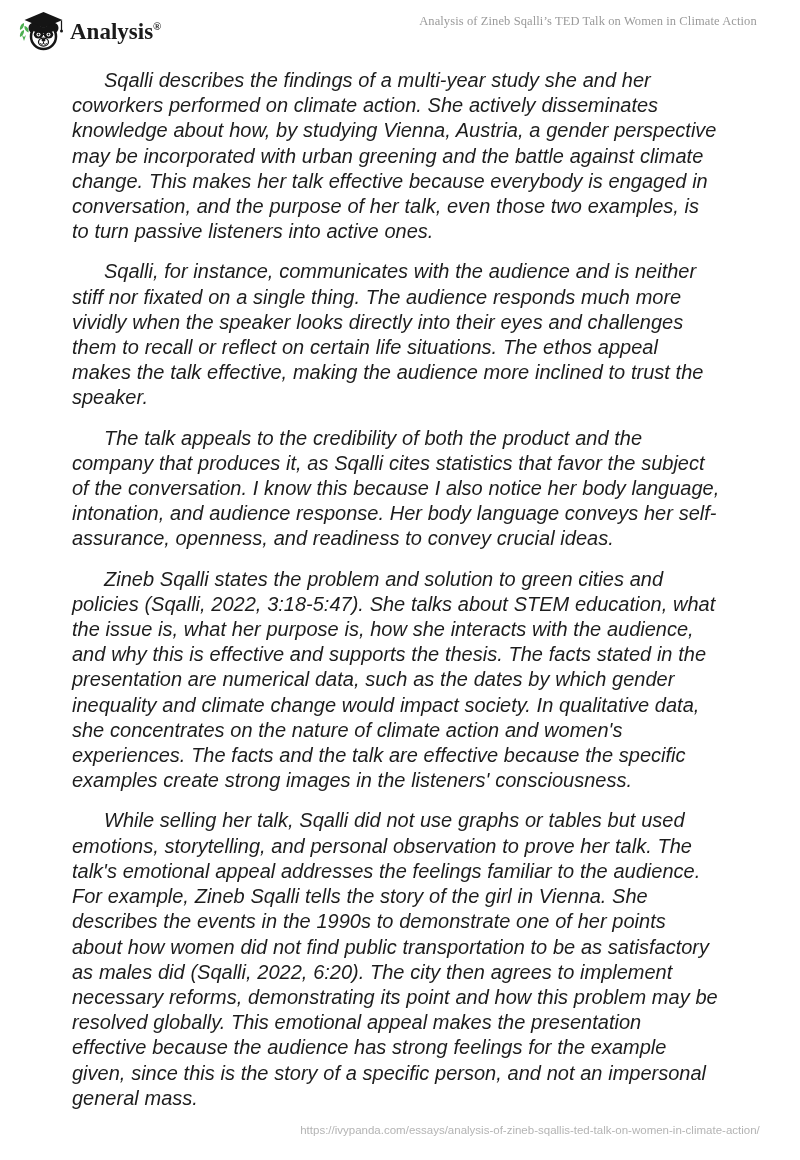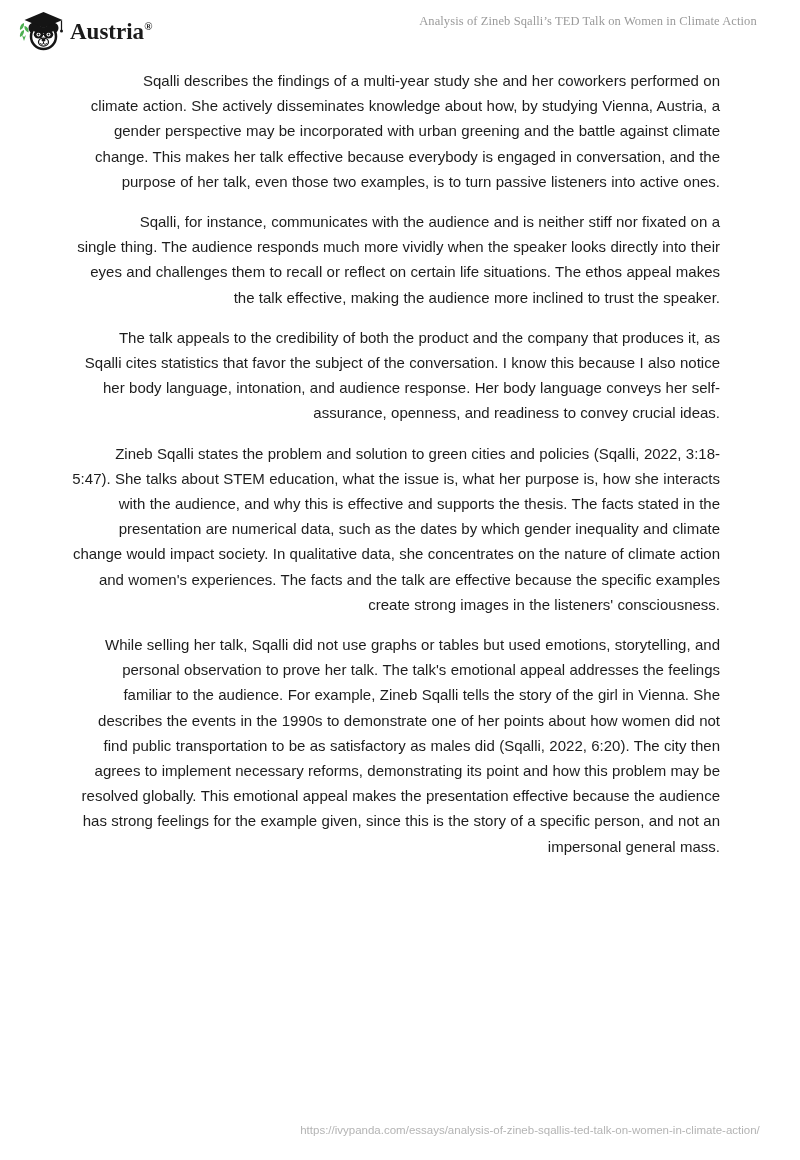--- a/index.html
+++ b/index.html
@@ -75,26 +75,27 @@
 
   
   .content {
     position: absolute;
     top: 68px;
     left: 72px;
     width: 648px;
   }
   .content p {
     margin: 0 0 15px 0;
-    font-size: 15px;
+    font-size: 20px;
     line-height: 25.2px;
-    text-align: right;
+    text-align: left;
     text-indent: 32px;
     color: #1d1d1d;
     word-spacing: 0.2px;
+    font-style: italic;
   }
 
   
   .page-footer {
     position: absolute;
     left: 12px;
     bottom: 22px;
     width: 800px;
     text-align: center;
   }
@@ -142,21 +143,21 @@
         <path d="M55 65 L55 69" stroke="#151515" stroke-width="2"></path>
         <path d="M55 69 C51 72 49 70 48 68" stroke="#151515" stroke-width="2" fill="none"></path>
         <path d="M55 69 C59 72 61 70 62 68" stroke="#151515" stroke-width="2" fill="none"></path>
 
         <path d="M55 6 L93 22 L55 38 L17 22 Z" fill="#151515"></path>
         <path d="M34 28 L34 42 C34 50 76 50 76 42 L76 28 L55 37 Z" fill="#151515"></path>
         <path d="M91 23 L91 42" stroke="#151515" stroke-width="2.5"></path>
         <circle cx="91" cy="44" r="3" fill="#151515"></circle>
       </svg>
     </span>
-    <span class="brand-wordmark"><span>Austria</span><span class="reg">®</span></span>
+    <span class="brand-wordmark"><span>Analysis</span><span class="reg">®</span></span>
   </a>
 
   <div class="header-title">
     <span>Analysis of Zineb Sqalli’s TED Talk on Women in Climate Action</span>
   </div>
 </div>
 
 <div class="content">
   <p>Sqalli describes the findings of a multi-year study she and her coworkers performed on climate action. She actively disseminates knowledge about how, by studying Vienna, Austria, a gender perspective may be incorporated with urban greening and the battle against climate change. This makes her talk effective because everybody is engaged in conversation, and the purpose of her talk, even those two examples, is to turn passive listeners into active ones.</p>
   <p>Sqalli, for instance, communicates with the audience and is neither stiff nor fixated on a single thing. The audience responds much more vividly when the speaker looks directly into their eyes and challenges them to recall or reflect on certain life situations. The ethos appeal makes the talk effective, making the audience more inclined to trust the speaker.</p>

